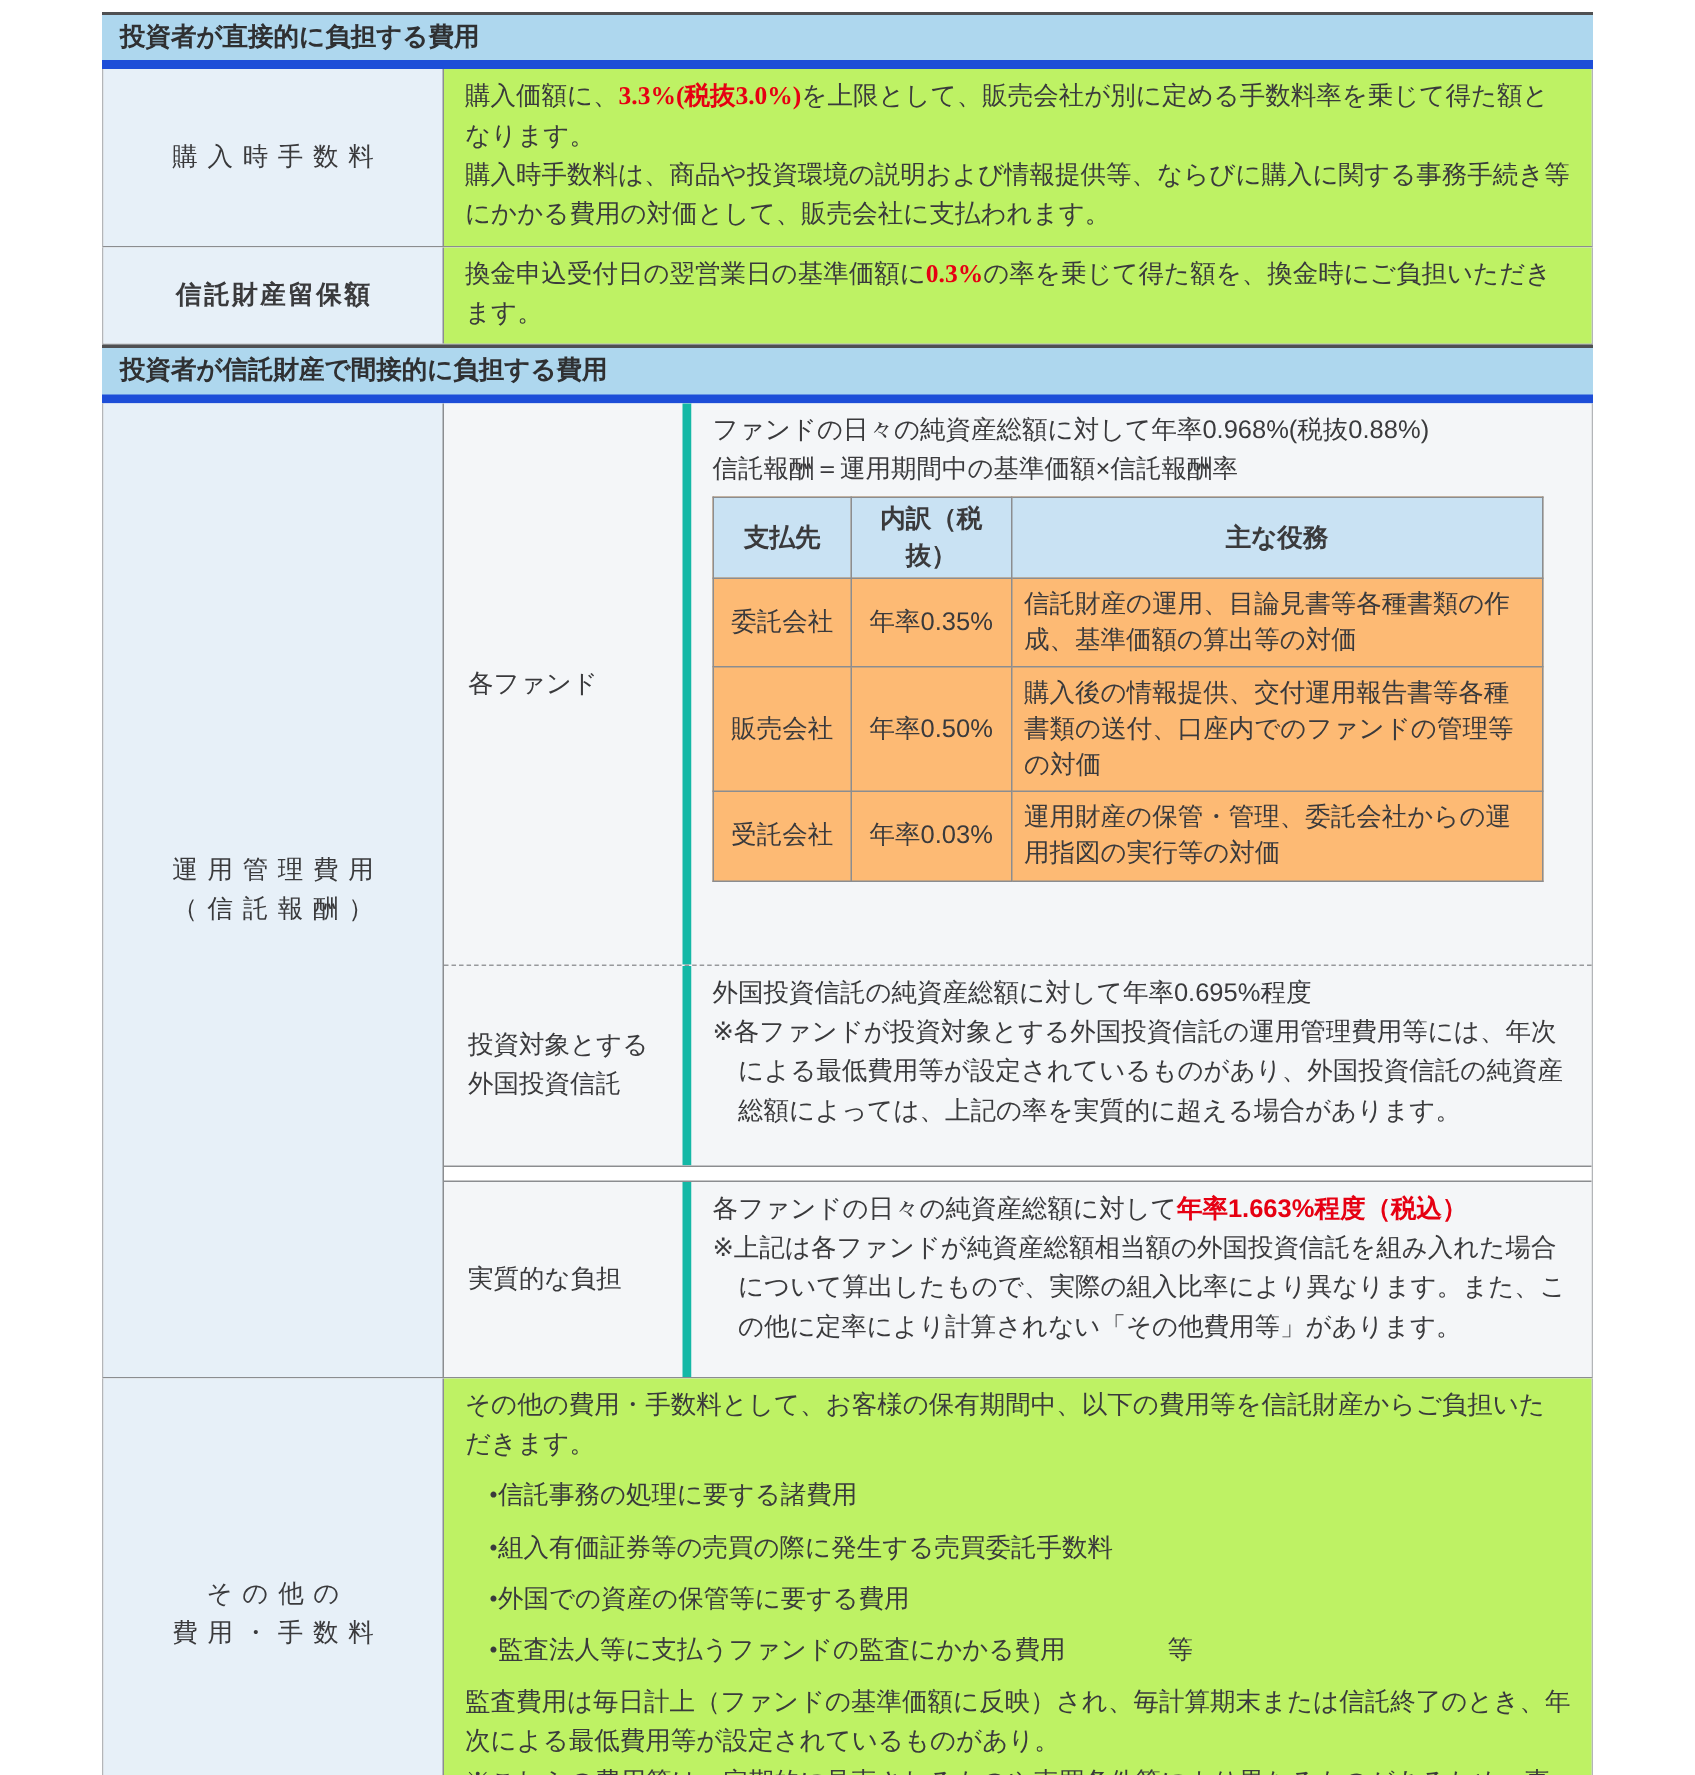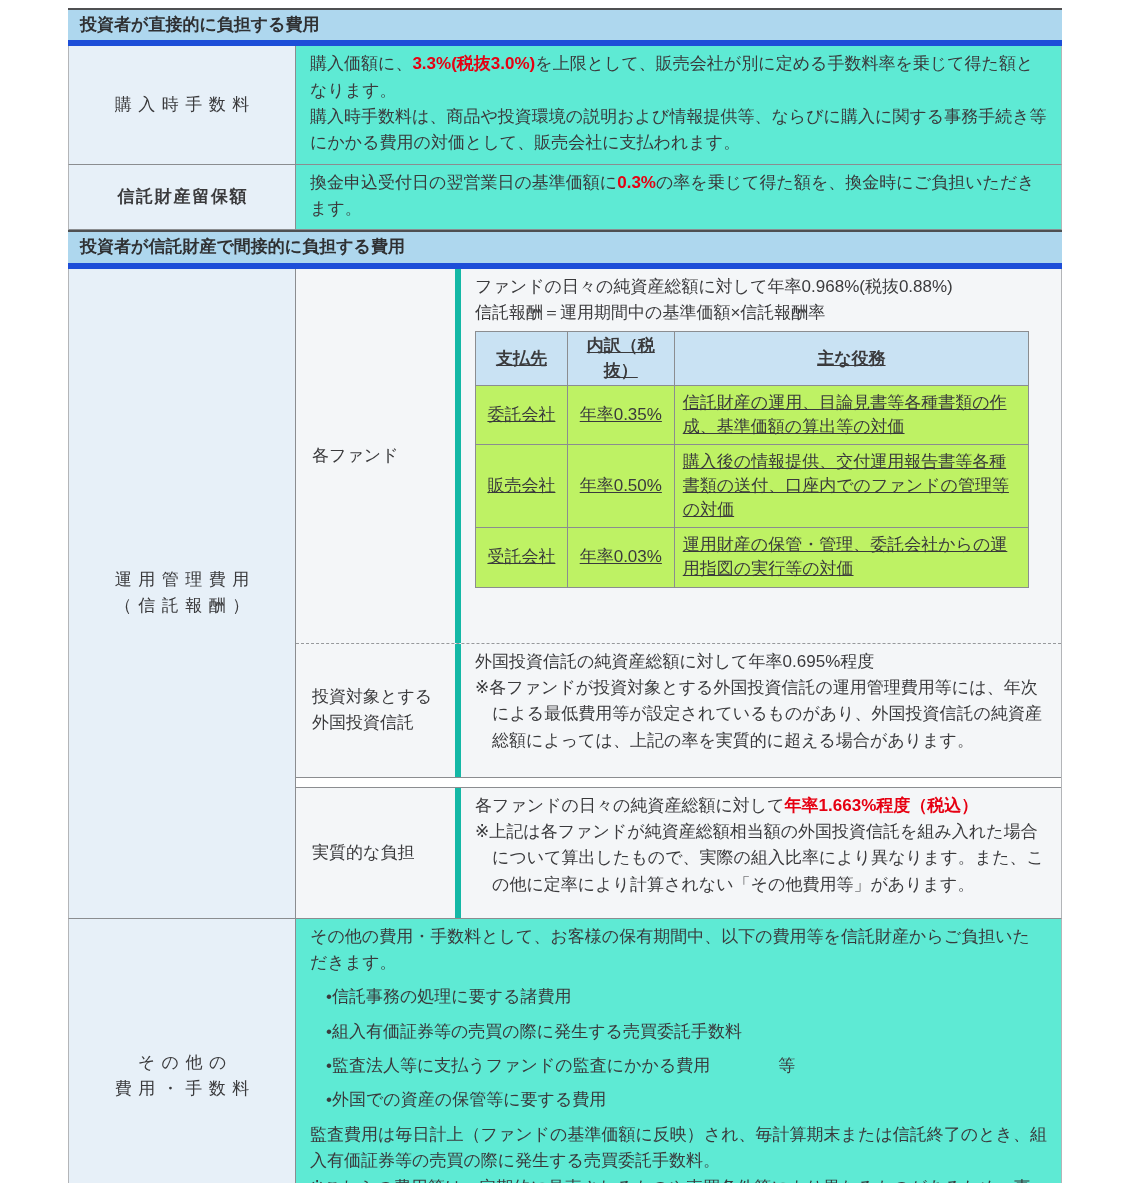--- a/index.html
+++ b/index.html
@@ -46,22 +46,23 @@
     align-items:center;
     justify-content:center;
     text-align:center;
     padding:4px 2px;
   }
   .ls{letter-spacing:0.38em;text-indent:0.38em;white-space:nowrap;}
   .ls-tight{letter-spacing:0.10em;text-indent:0.10em;white-space:nowrap;font-weight:bold;}
   .ccell{
     flex:1;
     box-sizing:border-box;
-    background:#5eead4;
+    background:#bef264;
     padding:5px 14px 7px 14px;
+    font-family:Liberation Serif, serif;
   }
   .para{margin:0;}
   .red{color:#e60012;font-weight:bold;}
   .hang{padding-left:1em;text-indent:-1em;}
   
   .bigrow{
     display:flex;
     border-bottom:1px solid #8b8d90;
     border-left:1px solid #b3b5b8;
     border-right:1px solid #b3b5b8;
@@ -93,22 +94,21 @@
     border-top:1px solid #8b8d90;
     border-bottom:1px solid #8b8d90;
   }
   
   table.inner{
     border-collapse:collapse;
     width:554px;
     margin:5px 0 8px 0;
     font-size:17px;
     line-height:1.42;
-    background:#bef264;
-    text-decoration:underline;
+    background:#fdba74;
   }
   table.inner th,table.inner td{border:1px solid #8b8d90;}
   table.inner th{
     background:#c9e2f3;
     font-weight:bold;
     padding:2px 6px;
     text-align:center;
   }
   table.inner td{padding:5px 8px;vertical-align:middle;}
   td.ctr{text-align:center;padding:5px 4px;}
@@ -232,21 +232,21 @@
 
     <div class="trow last h-other">
       <div class="lcell">
         <div class="ls">その他の</div>
         <div class="ls">費用・手数料</div>
       </div>
       <div class="ccell">
         <p class="para">その他の費用・手数料として、お客様の保有期間中、以下の費用等を信託財産からご負担いただきます。</p>
         <div class="bullet">•信託事務の処理に要する諸費用</div>
         <div class="bullet">•組入有価証券等の売買の際に発生する売買委託手数料</div>
+        <div class="bullet">•外国での資産の保管等に要する費用</div>
         <div class="bullet">•監査法人等に支払うファンドの監査にかかる費用　　　　等</div>
-        <div class="bullet">•外国での資産の保管等に要する費用</div>
-        <p class="para">監査費用は毎日計上（ファンドの基準価額に反映）され、毎計算期末または信託終了のとき、組入有価証券等の売買の際に発生する売買委託手数料。</p>
+        <p class="para">監査費用は毎日計上（ファンドの基準価額に反映）され、毎計算期末または信託終了のとき、年次による最低費用等が設定されているものがあり。</p>
         <p class="para hang">※これらの費用等は、定期的に見直されるものや売買条件等により異なるものがあるため、事前に料率・上限額等を示すことができません。</p>
       </div>
     </div>
 
   </div>
 </div>
 
 </body></html>

